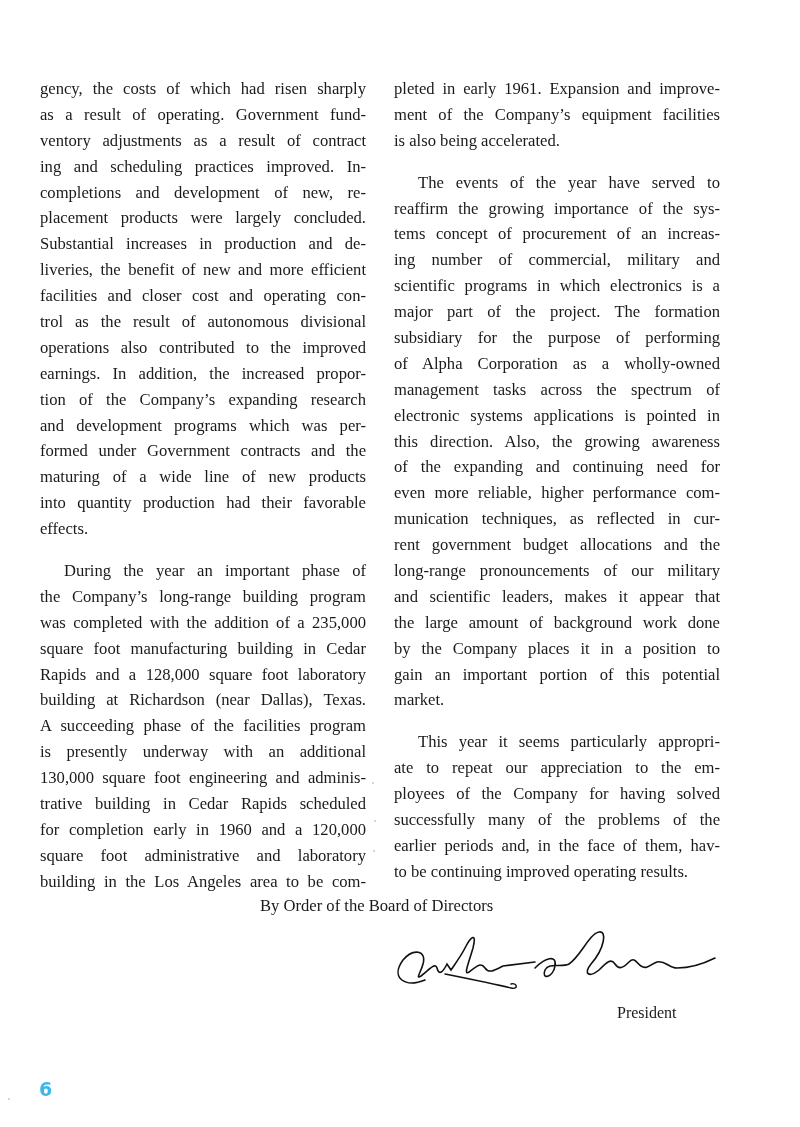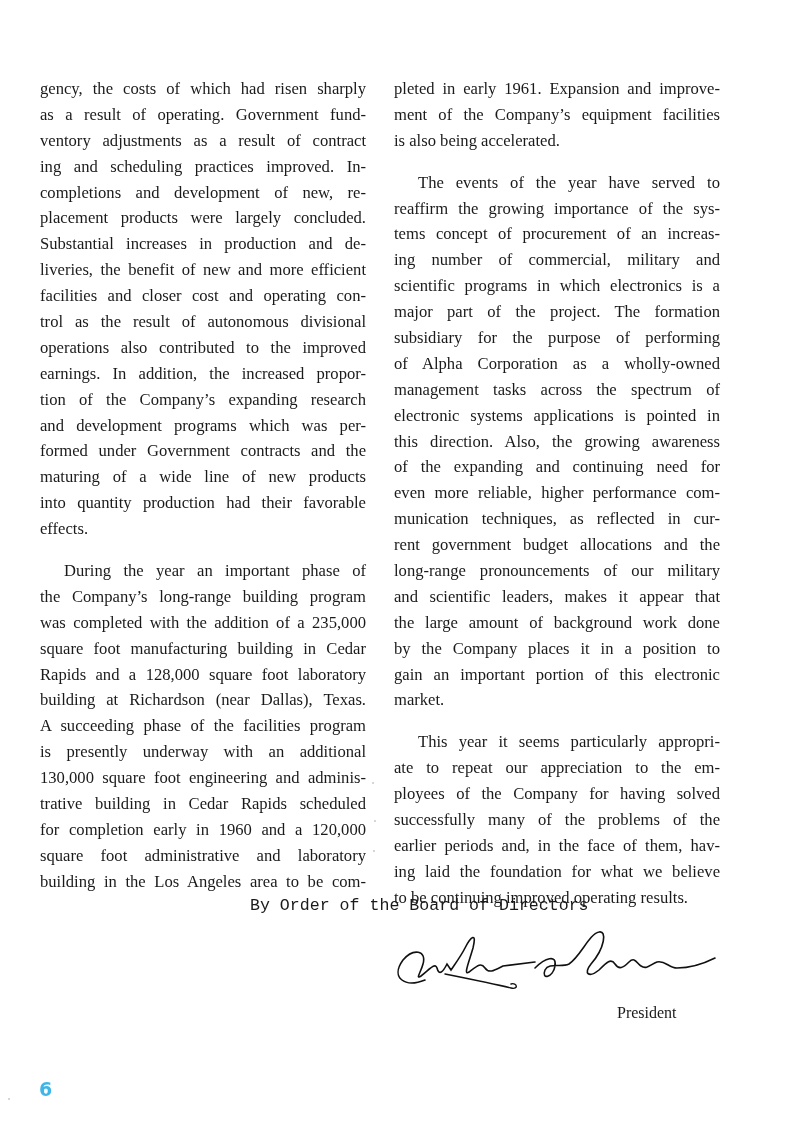--- a/index.html
+++ b/index.html
@@ -15,22 +15,22 @@
   }
   .col-left { left: 40px; }
   .col-right { left: 394px; }
   .line {
     display: block; white-space: nowrap; text-align: justify;
     text-align-last: justify; height: 25.9px;
   }
   .line.last { text-align-last: left; }
   .line.indent { padding-left: 24px; margin-top: 16px; }
   .closing {
-    position: absolute; left: 250px; top: 896px;
-    font-family: Liberation Mono, monospace; font-size: 16.6px;
+    position: absolute; left: 260px; top: 896px;
+    font-family: Liberation Serif, serif; font-size: 16.6px;
   }
   .signature { position: absolute; left: 385px; top: 928px; width: 340px; height: 72px; }
   .title {
     position: absolute; left: 617px; top: 1004px;
     font-family: "Liberation Serif", "DejaVu Serif", serif; font-size: 16px;
   }
   .page-number {
     position: absolute; left: 39px; top: 1078px;
     font-family: "DejaVu Sans", "Liberation Sans", sans-serif; font-weight: bold;
     font-size: 19px; color: #3fb6e6;
@@ -90,28 +90,27 @@
       <span class="line">electronic systems applications is pointed in</span>
       <span class="line">this direction. Also, the growing awareness</span>
       <span class="line">of the expanding and continuing need for</span>
       <span class="line">even more reliable, higher performance com-</span>
       <span class="line">munication techniques, as reflected in cur-</span>
       <span class="line">rent government budget allocations and the</span>
       <span class="line">long-range pronouncements of our military</span>
       <span class="line">and scientific leaders, makes it appear that</span>
       <span class="line">the large amount of background work done</span>
       <span class="line">by the Company places it in a position to</span>
-      <span class="line">gain an important portion of this electronic</span>
+      <span class="line">gain an important portion of this potential</span>
       <span class="line last">market.</span>
       <span class="line indent">This year it seems particularly appropri-</span>
       <span class="line">ate to repeat our appreciation to the em-</span>
       <span class="line">ployees of the Company for having solved</span>
       <span class="line">successfully many of the problems of the</span>
       <span class="line">earlier periods and, in the face of them, hav-</span>
-      <span class="line">ing laid the foundation for what we believe</span>
       <span class="line last">to be continuing improved operating results.</span>
     </div>
 
   <div class="closing">By Order of the Board of Directors</div>
 
   <svg class="signature" viewBox="0 0 340 72">
     <path d="M40 52 C 20 60, 5 50, 18 32 C 28 20, 42 22, 38 36 C 36 44, 30 52, 36 48 C 44 42, 50 34, 52 40 C 54 48, 58 44, 62 36 L 66 42 C 70 36, 76 28, 80 20 C 86 8, 92 4, 88 20 C 84 34, 78 48, 84 44 C 92 38, 96 34, 100 40 C 104 46, 110 42, 118 38 L 150 34" fill="none" stroke="#111" stroke-width="1.6" stroke-linecap="round"></path>
     <path d="M 60 46 C 80 50, 110 56, 126 60 C 134 62, 132 54, 126 56" fill="none" stroke="#111" stroke-width="1.4" stroke-linecap="round"></path>
     <path d="M 150 40 C 160 30, 172 26, 170 38 C 168 50, 156 52, 160 42 C 164 34, 176 40, 184 36 C 196 28, 204 6, 214 4 C 222 2, 220 20, 206 36 C 198 46, 204 50, 214 42 C 222 34, 226 30, 230 36 C 234 42, 238 40, 244 34 C 250 28, 252 36, 256 38 C 262 42, 266 36, 272 34 C 280 32, 284 40, 292 40 C 304 40, 318 36, 330 30" fill="none" stroke="#111" stroke-width="1.6" stroke-linecap="round"></path>
   </svg>

